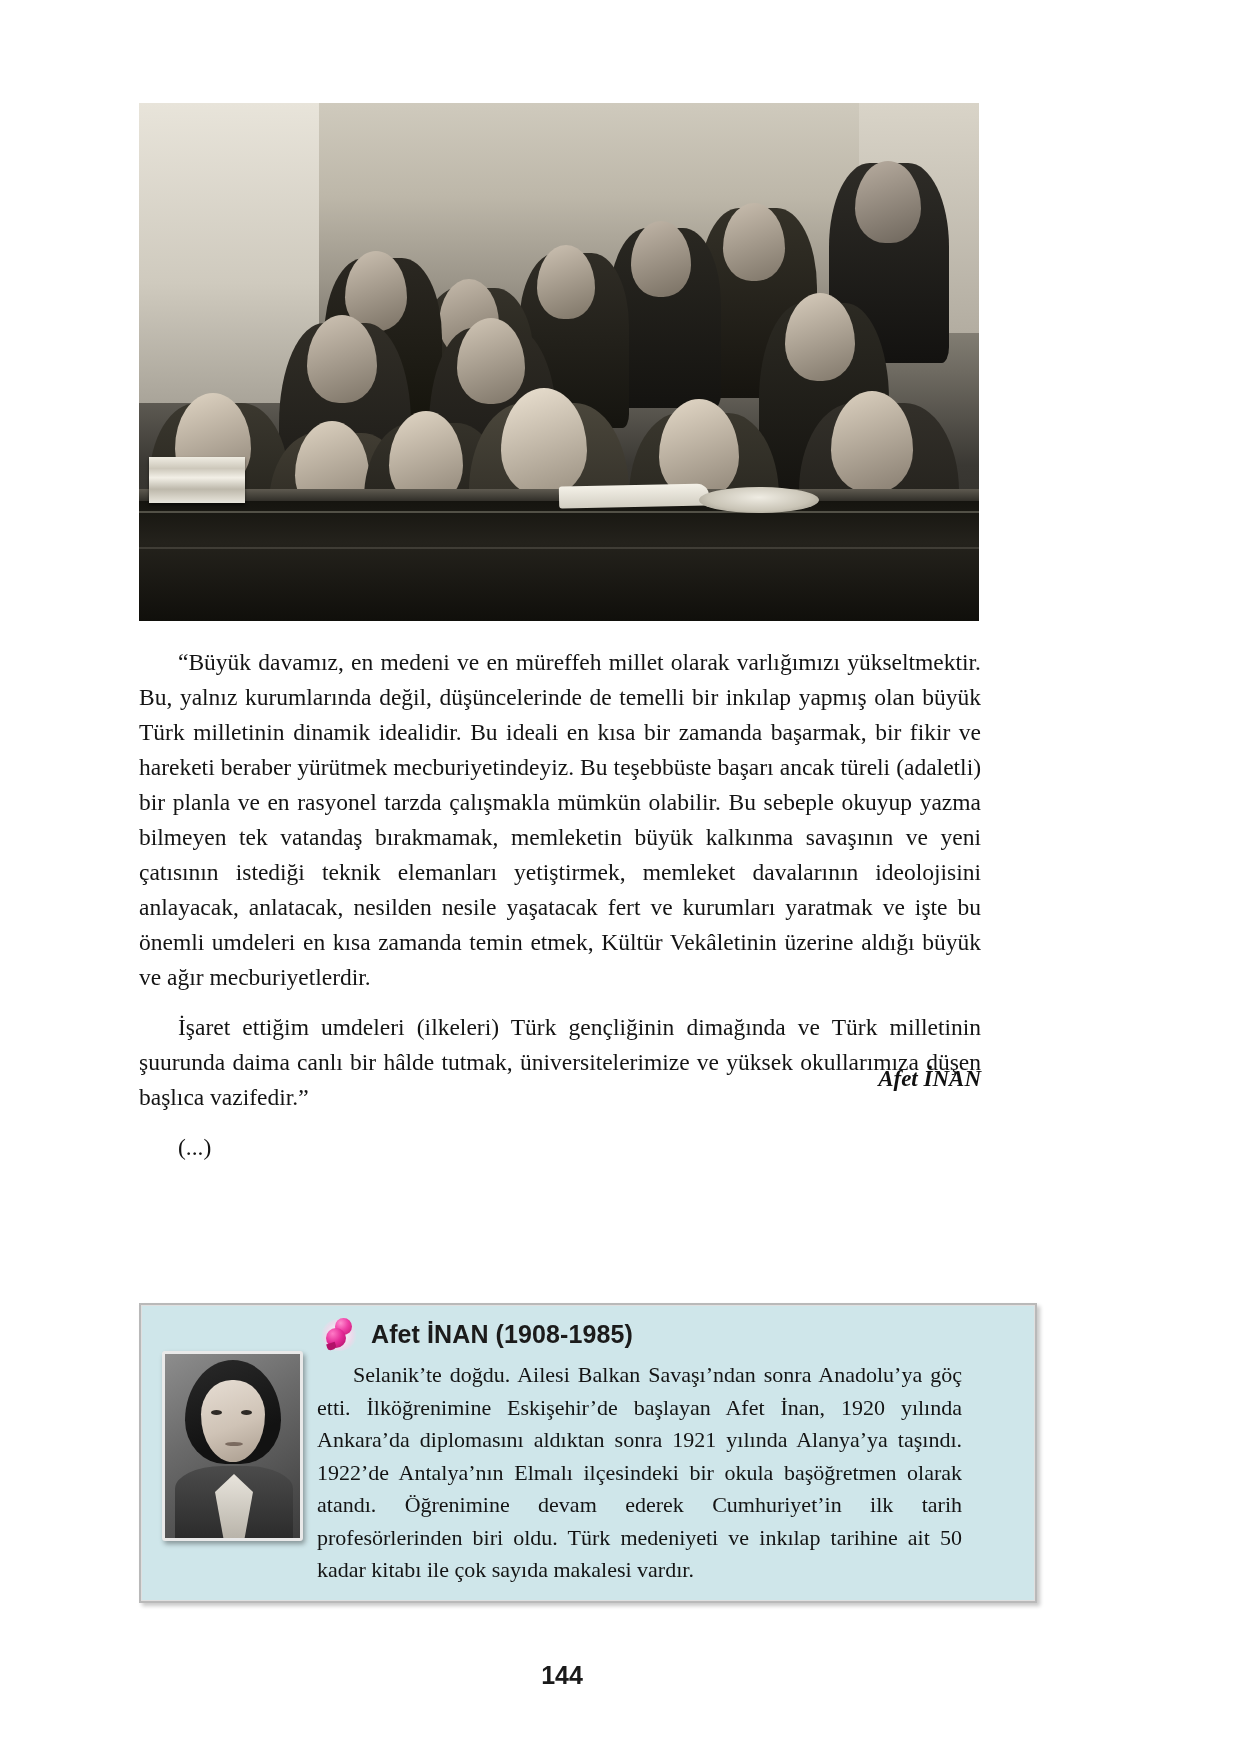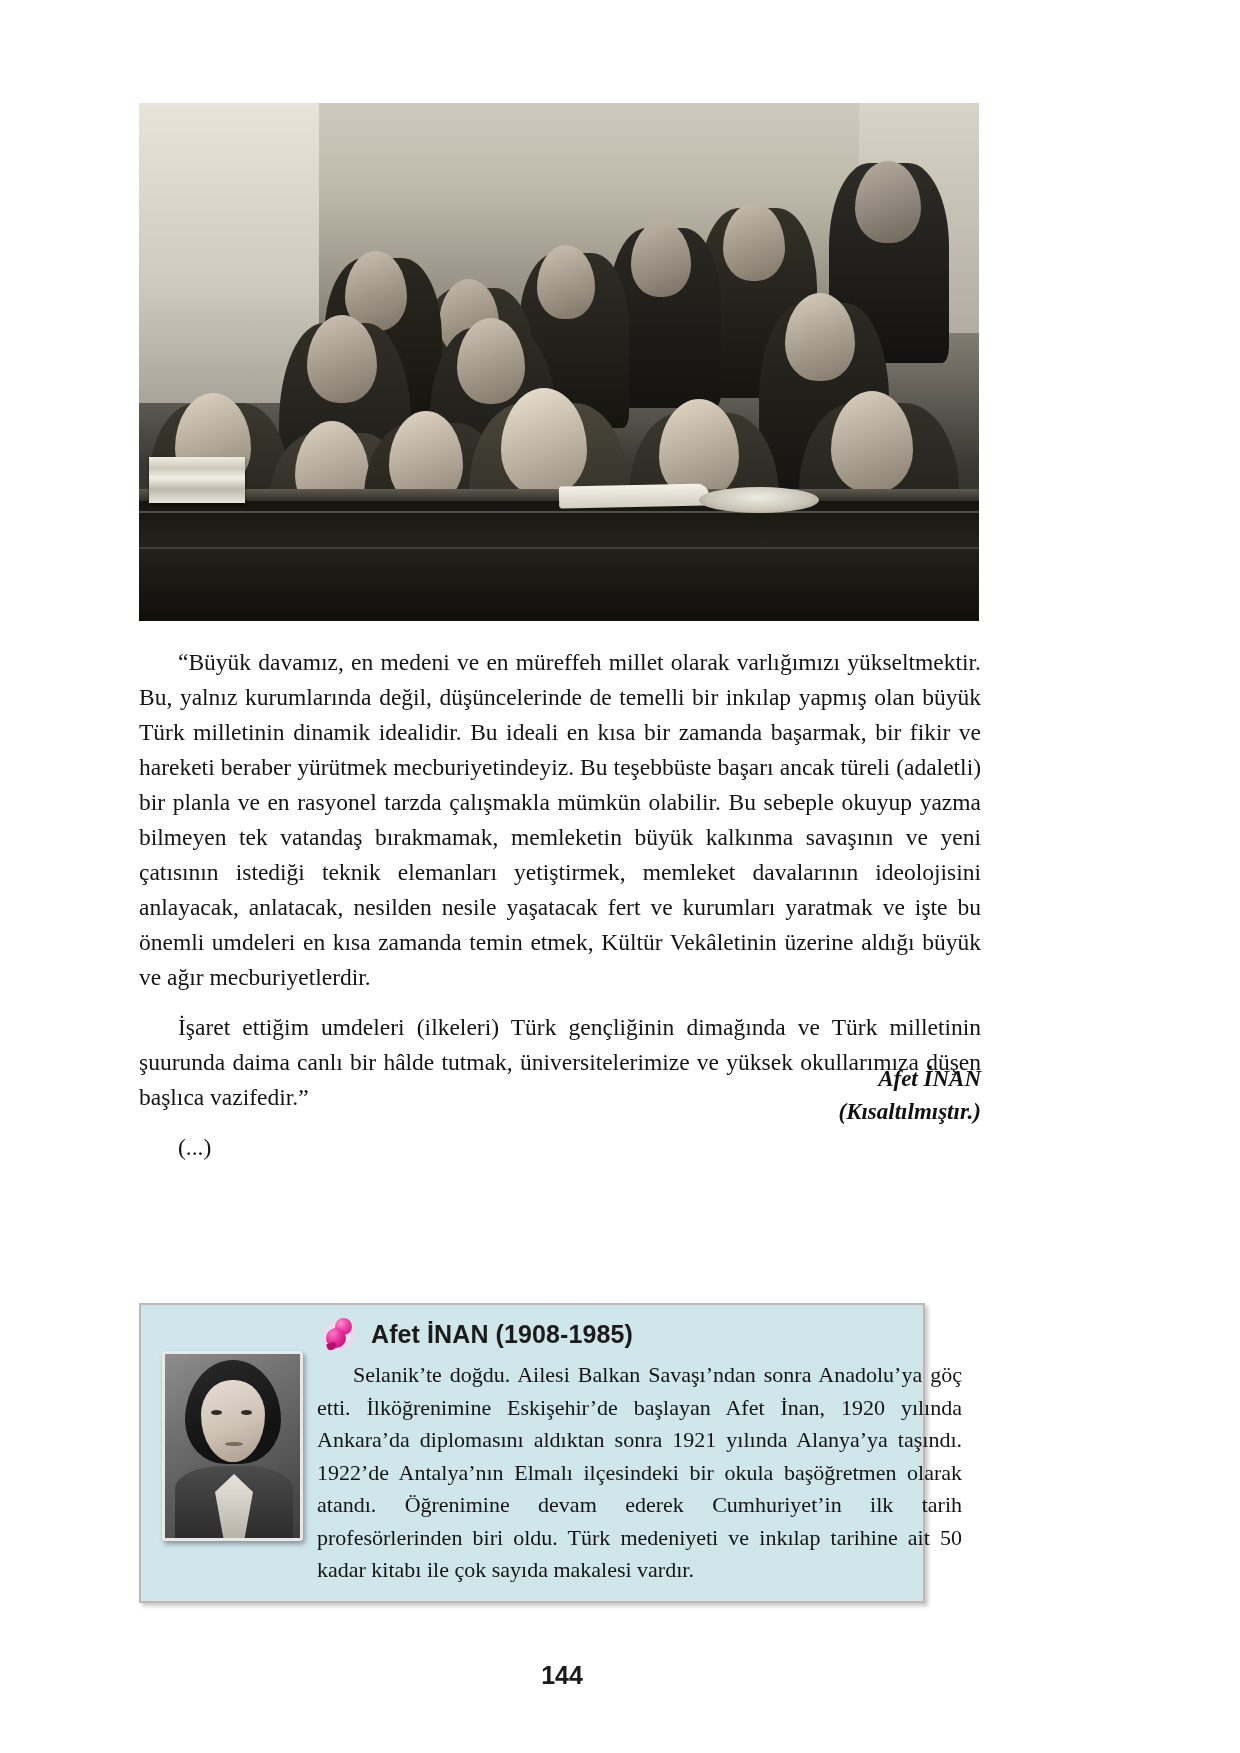--- a/index.html
+++ b/index.html
@@ -129,21 +129,21 @@
     line-height: 33px;
     color: #111;
   }
   .attrib div { white-space: nowrap; }
 
   
   .infobox {
     position: absolute;
     left: 139px;
     top: 1303px;
-    width: 786px;
+    width: 898px;
     height: 300px;
     background: #cfe6ea;
     border: 2px solid #b9b9b9;
     box-shadow: 3px 3px 4px rgba(0,0,0,0.22);
     box-sizing: border-box;
   }
   .infobox-inner {
     position: absolute;
     left: 0; top: 0; right: 0; bottom: 0;
     border: 1px solid #dfdfdf;
@@ -328,21 +328,20 @@
   </div>
 
   <div class="quote-block">
     <p class="para">“Büyük davamız, en medeni ve en müreffeh millet olarak varlığımızı yükseltmektir. Bu, yalnız kurumlarında değil, düşüncelerinde de temelli bir inkılap yapmış olan büyük Türk milletinin dinamik idealidir. Bu ideali en kısa bir zamanda başarmak, bir fikir ve hareketi beraber yürütmek mecburiyetindeyiz. Bu teşebbüste başarı ancak türeli (adaletli) bir planla ve en rasyonel tarzda çalışmakla mümkün olabilir. Bu sebeple okuyup yazma bilmeyen tek vatandaş bırakmamak, memleketin büyük kalkınma savaşının ve yeni çatısının istediği teknik elemanları yetiştirmek, memleket davalarının ideolojisini anlayacak, anlatacak, nesilden nesile yaşatacak fert ve kurumları yaratmak ve işte bu önemli umdeleri en kısa zamanda temin etmek, Kültür Vekâletinin üzerine aldığı büyük ve ağır mecburiyetlerdir.</p>
     <p class="para">İşaret ettiğim umdeleri (ilkeleri) Türk gençliğinin dimağında ve Türk milletinin şuurunda daima canlı bir hâlde tutmak, üniversitelerimize ve yüksek okullarımıza düşen başlıca vazifedir.”</p>
     <p class="para">(...)</p>
   </div>
 
   <div class="attrib">
     <div>Afet İNAN</div>
-    <div>(Kısaltılmıştır.)</div>
   </div>
 
   <div class="infobox">
     <div class="infobox-inner"></div>
 
     <div class="ib-header">
       <span class="balloon-icon">
         <span class="glow"></span>
         <span class="b1"></span>
         <span class="b2"></span>

